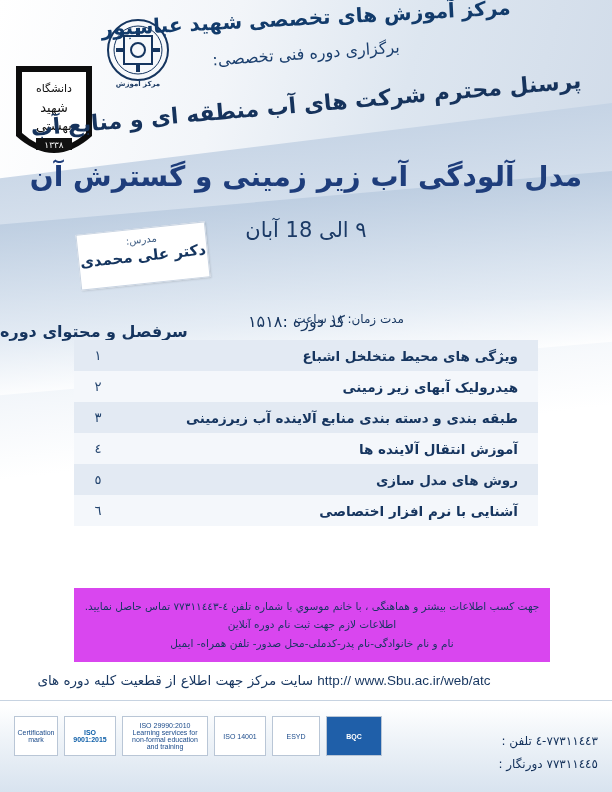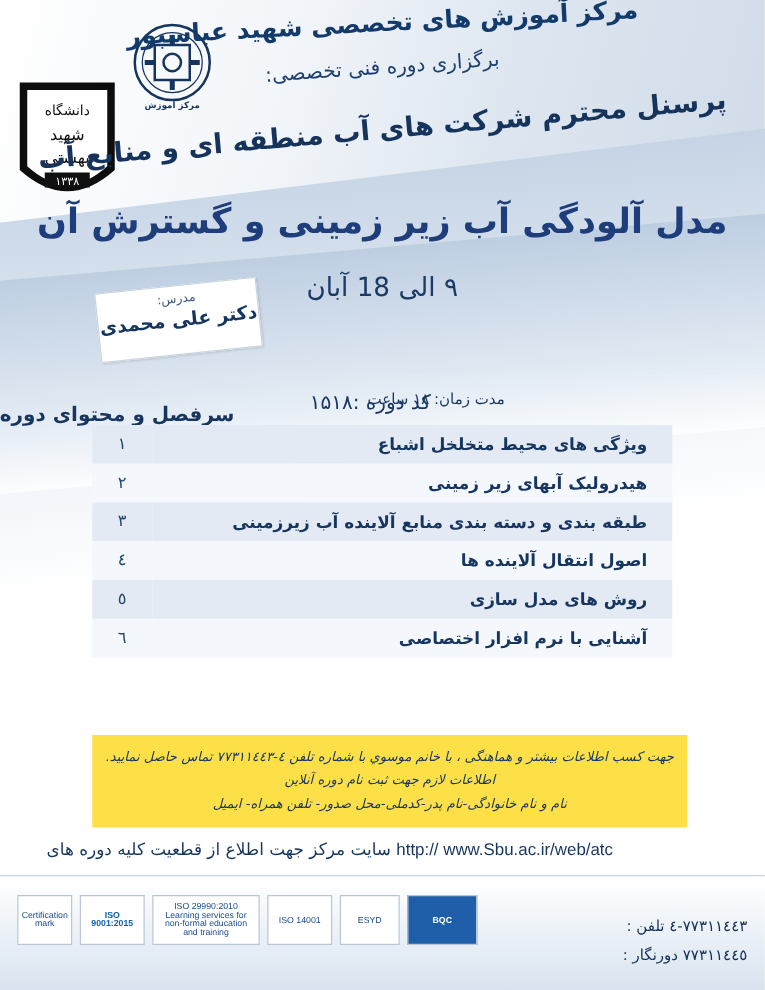--- a/index.html
+++ b/index.html
@@ -192,27 +192,26 @@
     font-size: 13px;
     color: #24456f;
   }
 
   
   .contact {
     position: absolute;
     top: 588px;
     left: 74px;
     width: 464px;
-    background: #fde047;
+    background: #d946ef;
     padding: 9px 6px 10px 6px;
     text-align: center;
     color: #16355f;
     font-size: 10.5px;
     line-height: 1.75;
-    font-style: italic;
   }
 
   
   .website {
     position: absolute;
     top: 672px;
     left: 0;
     width: 528px;
     text-align: center;
     font-size: 13.5px;
@@ -345,21 +344,21 @@
       </tr>
       <tr class="even">
         <td class="topic">هیدرولیک آبهای زیر زمینی</td>
         <td class="num">۲</td>
       </tr>
       <tr class="odd">
         <td class="topic">طبقه بندی و دسته بندی منابع آلاینده آب زیرزمینی</td>
         <td class="num">۳</td>
       </tr>
       <tr class="even">
-        <td class="topic">اصول انتقال آلاینده ها</td>
+        <td class="topic">آموزش انتقال آلاینده ها</td>
         <td class="num">٤</td>
       </tr>
       <tr class="odd">
         <td class="topic">روش های مدل سازی</td>
         <td class="num">٥</td>
       </tr>
       <tr class="even">
         <td class="topic">آشنایی با نرم افزار اختصاصی</td>
         <td class="num">٦</td>
       </tr>

